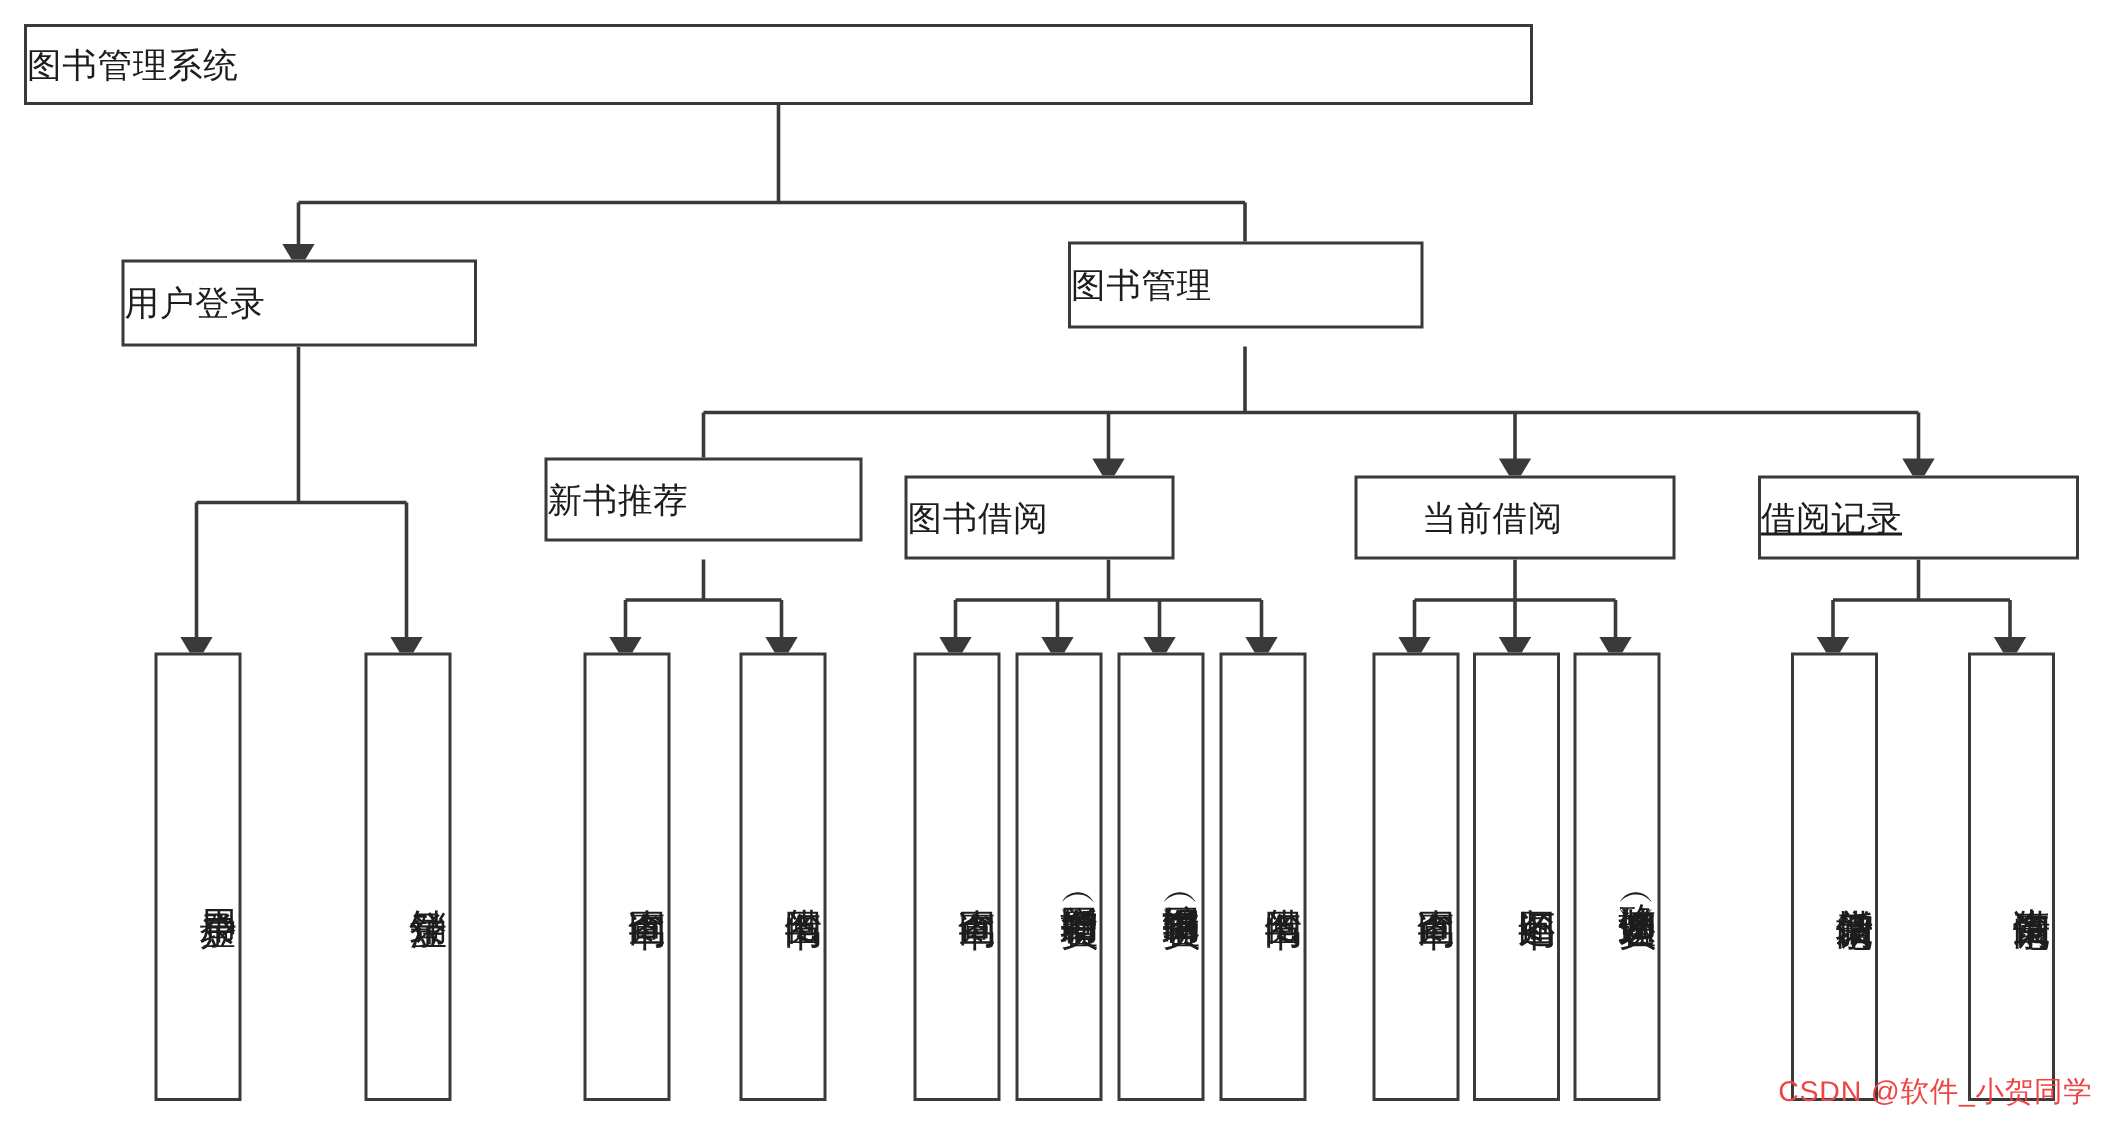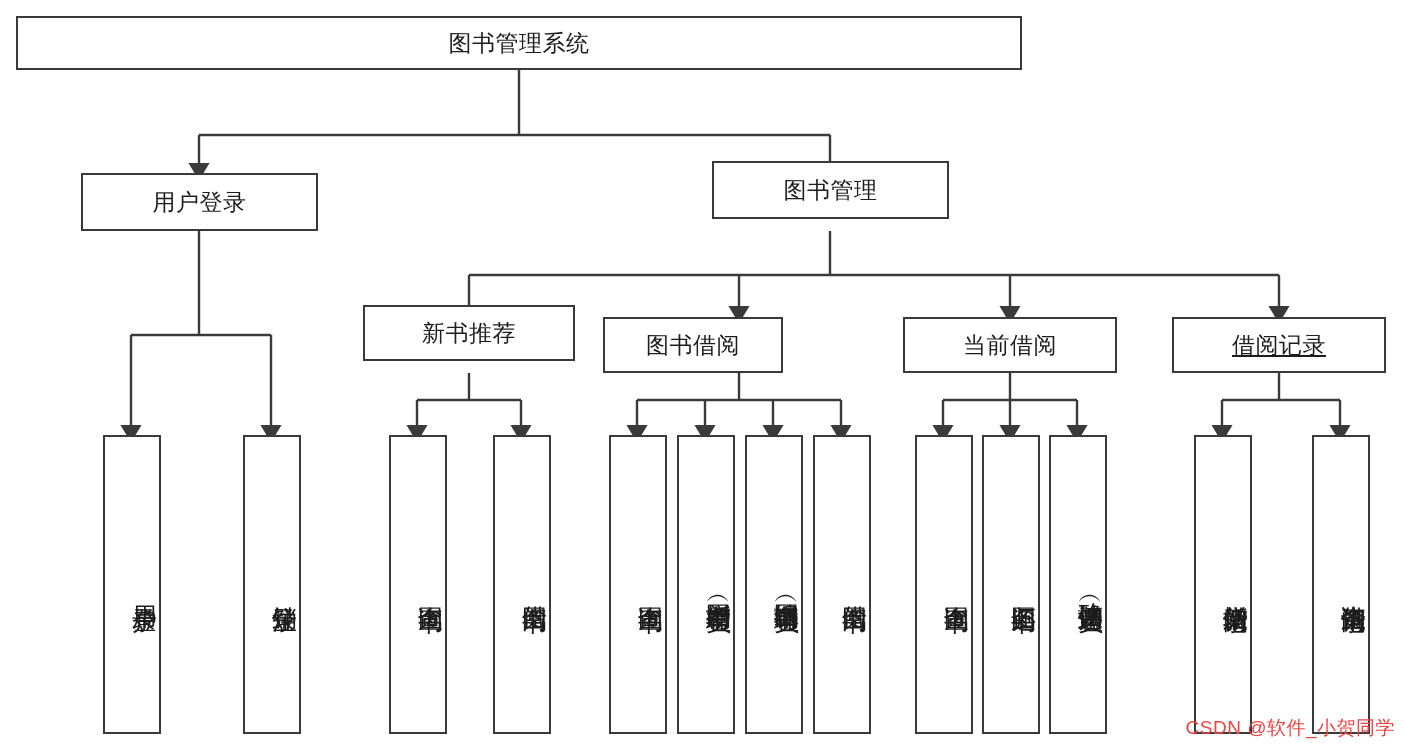--- a/index.html
+++ b/index.html
@@ -26,21 +26,20 @@
     height: 747px;
     pointer-events: none;
   }
   .node {
     position: absolute;
     box-sizing: border-box;
     background: #ffffff;
     border: 2.2px solid #3a3a3a;
     display: flex;
     align-items: center;
-    justify-content: center;
     color: #1d1d1d;
     z-index: 2;
   }
   .node-h {
     font-size: 23px;
     letter-spacing: 0.5px;
     white-space: nowrap;
   }
   .node-v {
     writing-mode: vertical-rl;
@@ -135,21 +134,21 @@
   <div class="node node-h" style="left:712px; top:161px; width:237px; height:58px;">
     <span>图书管理</span>
   </div>
 
   <div class="node node-h" style="left:363px; top:305px; width:212px; height:56px;">
     <span>新书推荐</span>
   </div>
   <div class="node node-h" style="left:603px; top:317px; width:180px; height:56px;">
     <span>图书借阅</span>
   </div>
-  <div class="node node-h" style="left:903px; top:317px; width:214px; height:56px;">
+  <div class="node node-h" style="left:903px; top:317px; width:214px; height:56px;padding-left:43px;">
     <span>当前借阅</span>
   </div>
   <div class="node node-h" style="left:1172px; top:317px; width:214px; height:56px;text-decoration:underline;">
     <span>借阅记录</span>
   </div>
 
   <div class="node node-v" style="left:103px; top:435px; width:58px; height:299px;">
     <span class="vtext">用户登录</span>
   </div>
   <div class="node node-v" style="left:243px; top:435px; width:58px; height:299px;">

